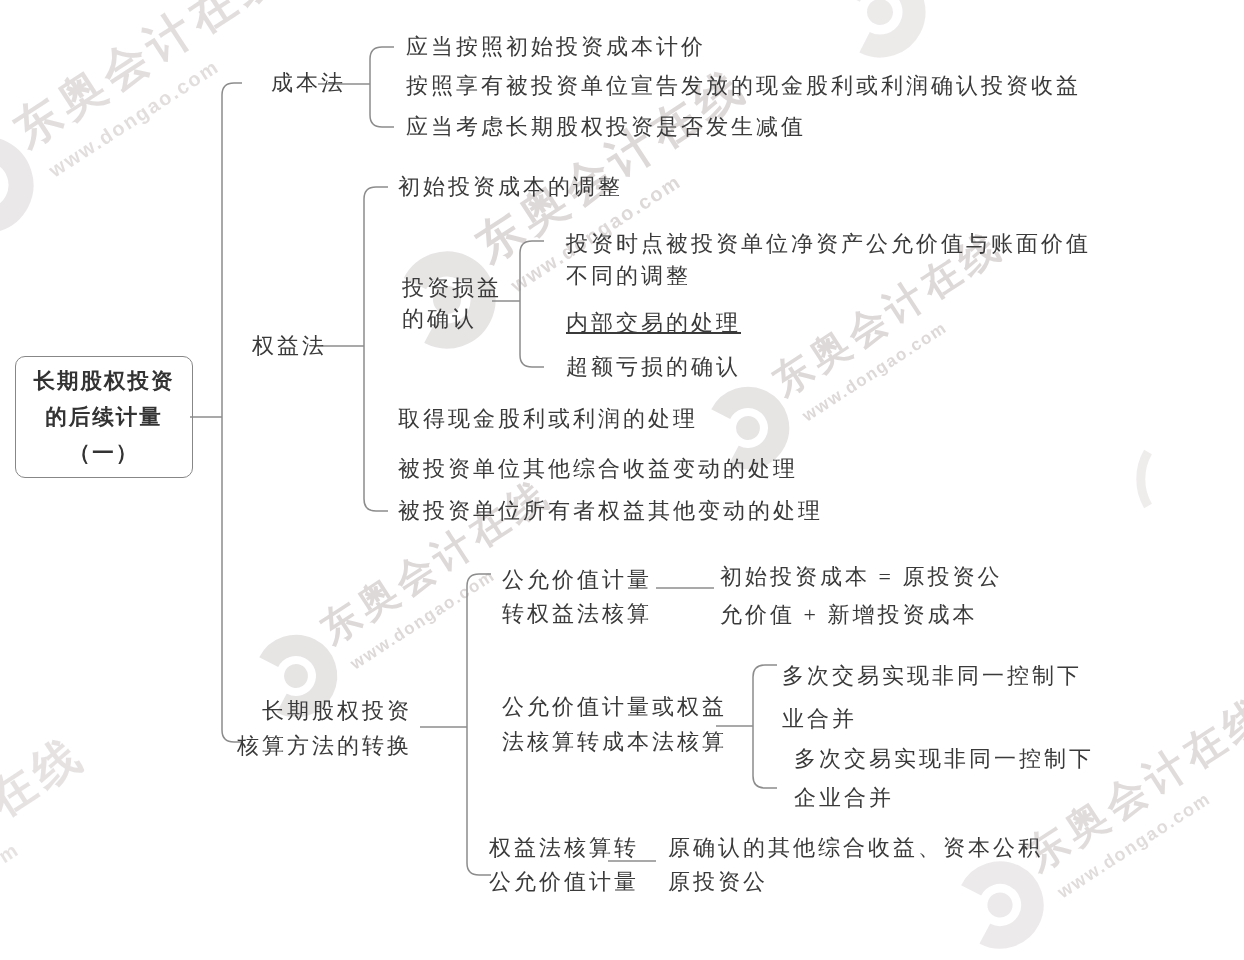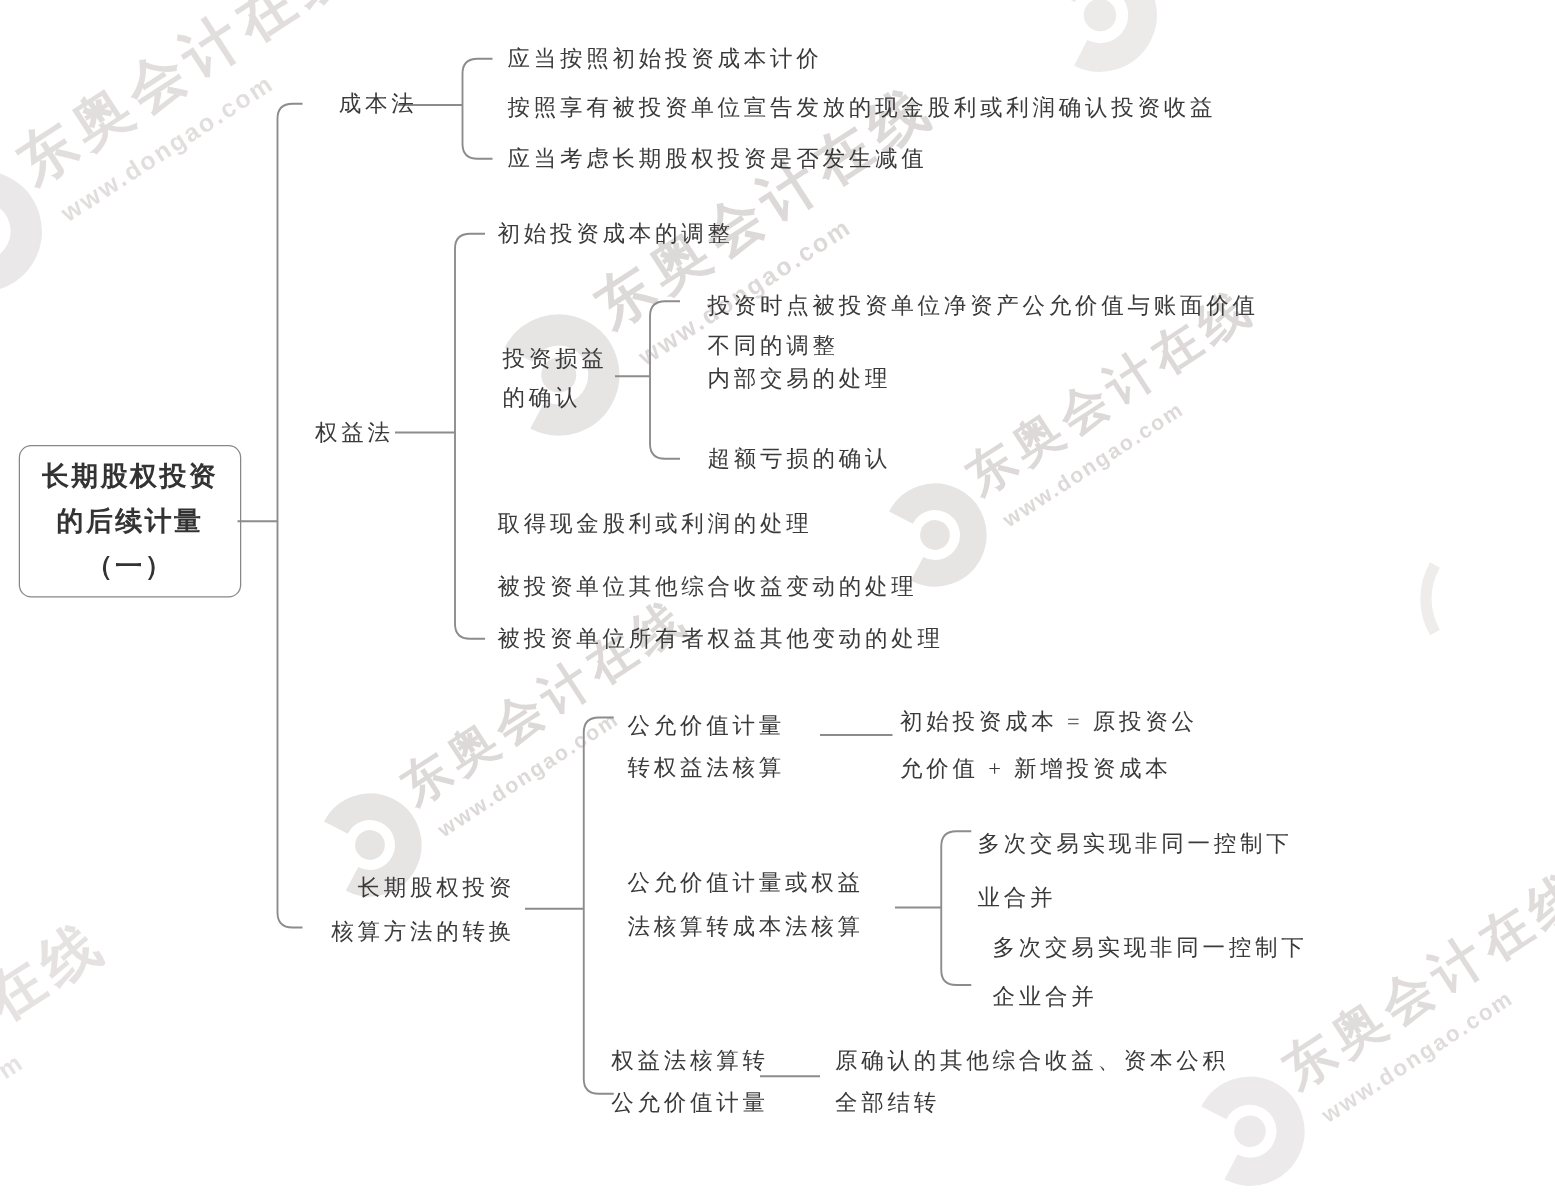--- a/index.html
+++ b/index.html
@@ -1,19 +1,19 @@
 <!DOCTYPE html>
 <html><head>
 <meta charset="utf-8">
 <style>
   html,body{margin:0;padding:0;background:#ffffff;}
   #canvas{position:relative;width:1244px;height:960px;background:#fff;overflow:hidden;
           font-family:"Liberation Serif", serif;}
   svg.layer{position:absolute;left:0;top:0;z-index:1;}
-  .t{position:absolute;z-index:2;font-size:18px;line-height:22px;letter-spacing:3px;
+  .t{position:absolute;z-index:2;font-size:22px;line-height:22px;letter-spacing:3px;
      color:#3a3a3a;white-space:nowrap;}
   .t span{display:block;}
   .root{position:absolute;z-index:2;left:15px;top:356px;width:176px;height:120px;
         border:1.5px solid #878787;border-radius:10px;display:flex;flex-direction:column;
         justify-content:center;align-items:center;font-weight:bold;font-size:21.5px;
         line-height:36px;letter-spacing:2px;color:#333;}
   .wm-brand{font-size:46px;font-weight:bold;letter-spacing:6px;font-family:"Liberation Serif",serif;}
   .wm-site{font-size:20px;font-weight:bold;letter-spacing:2px;font-family:"Liberation Sans",sans-serif;}
 </style>
 </head>
@@ -112,21 +112,21 @@
   <div class="t" style="left:398px;top:176px;">初始投资成本的调整</div>
 
   <div class="t" style="left:402px;top:272px;line-height:31px;">
     <span>投资损益</span>
     <span>的确认</span>
   </div>
   <div class="t" style="left:566px;top:230px;line-height:32px;font-family:Liberation Mono, monospace;">
     <span>投资时点被投资单位净资产公允价值与账面价值</span>
     <span>不同的调整</span>
   </div>
-  <div class="t" style="left:566px;top:292px;">内部交易的处理</div>
+  <div class="t" style="left:566px;top:312px;text-decoration:underline;">内部交易的处理</div>
   <div class="t" style="left:566px;top:356px;">超额亏损的确认</div>
 
   <div class="t" style="left:398px;top:408px;">取得现金股利或利润的处理</div>
   <div class="t" style="left:398px;top:458px;">被投资单位其他综合收益变动的处理</div>
   <div class="t" style="left:398px;top:500px;">被投资单位所有者权益其他变动的处理</div>
 
   <div class="t" style="left:236px;top:693px;width:176px;text-align:right;line-height:35px;">
     <span>长期股权投资</span>
     <span>核算方法的转换</span>
   </div>
@@ -152,16 +152,16 @@
     <span>多次交易实现非同一控制下</span>
     <span>企业合并</span>
   </div>
 
   <div class="t" style="left:489px;top:831px;line-height:34px;">
     <span>权益法核算转</span>
     <span>公允价值计量</span>
   </div>
   <div class="t" style="left:668px;top:831px;line-height:34px;">
     <span>原确认的其他综合收益、资本公积</span>
-    <span>全部结转</span>
+    <span>原投资公</span>
   </div>
 
 </div>
 
 </body></html>

